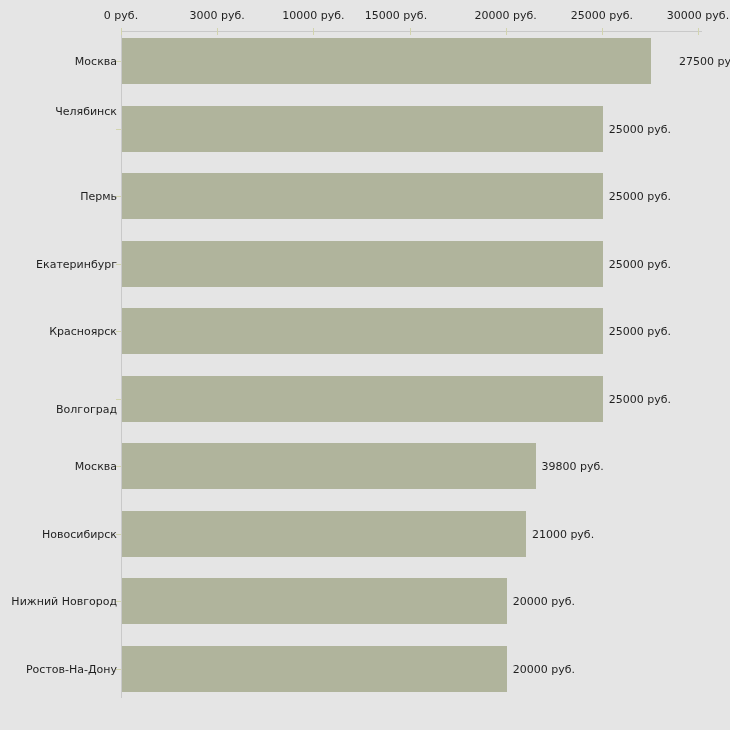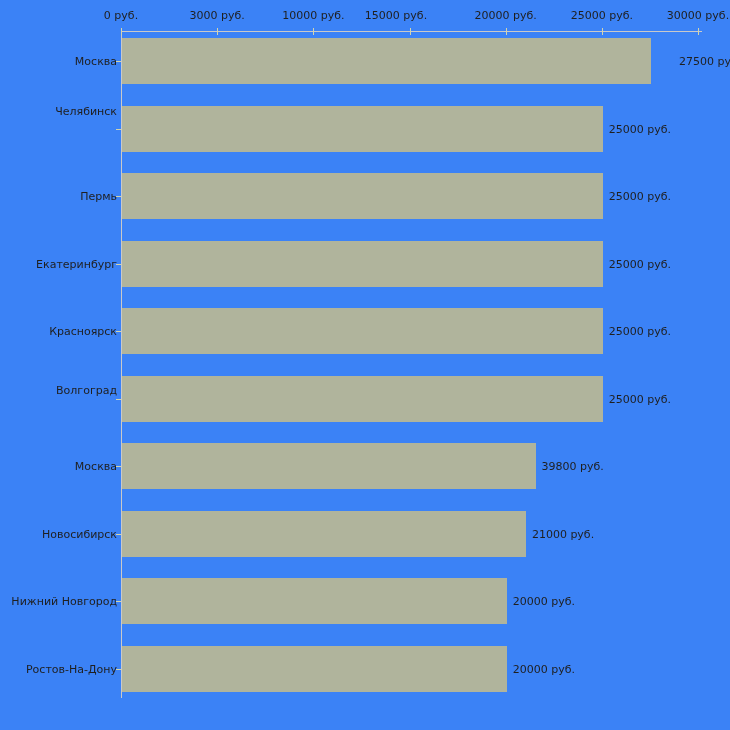--- a/index.html
+++ b/index.html
@@ -1,20 +1,20 @@
 <!DOCTYPE html>
 <html><head>
 <meta charset="utf-8">
 <style>
   * { margin:0; padding:0; box-sizing:border-box; }
   html,body { background:#ffffff; }
   .chart {
     position:relative;
     width:730px; height:730px;
-    background:#3b82f6;
+    background:#e5e5e5;
     font-family:"DejaVu Sans","Liberation Sans",sans-serif;
     overflow:hidden;
   }
   .xaxis-line { position:absolute; height:1px; }
   .yaxis-line { position:absolute; width:1px; }
   .xtick { position:absolute; width:1px; height:7px; }
   .xtick-label {
     position:absolute; transform:translateX(-50%);
     font-size:11px; white-space:nowrap; line-height:1;
   }
@@ -65,21 +65,21 @@
       <div class="bar" style="left: 122px; top: 173px; width: 480.833px; height: 46px; background: rgb(176, 180, 156);"></div>
       <span class="val-label" style="left: 608.833px; top: 196px; color: rgb(31, 31, 31);">25000 руб.</span>
       <span class="cat-label" style="right: 613px; top: 263.5px; color: rgb(31, 31, 31);">Екатеринбург</span>
       <div class="cat-tick" style="left: 116px; top: 263.5px; width: 5px; background: rgb(210, 212, 174);"></div>
       <div class="bar" style="left: 122px; top: 240.5px; width: 480.833px; height: 46px; background: rgb(176, 180, 156);"></div>
       <span class="val-label" style="left: 608.833px; top: 263.5px; color: rgb(31, 31, 31);">25000 руб.</span>
       <span class="cat-label" style="right: 613px; top: 331px; color: rgb(31, 31, 31);">Красноярск</span>
       <div class="cat-tick" style="left: 116px; top: 331px; width: 5px; background: rgb(210, 212, 174);"></div>
       <div class="bar" style="left: 122px; top: 308px; width: 480.833px; height: 46px; background: rgb(176, 180, 156);"></div>
       <span class="val-label" style="left: 608.833px; top: 331px; color: rgb(31, 31, 31);">25000 руб.</span>
-      <span class="cat-label" style="right: 613px; top: 390px; color: rgb(31, 31, 31);">Волгоград</span>
+      <span class="cat-label" style="right: 613px; top: 409px; color: rgb(31, 31, 31);">Волгоград</span>
       <div class="cat-tick" style="left: 116px; top: 398.5px; width: 5px; background: rgb(210, 212, 174);"></div>
       <div class="bar" style="left: 122px; top: 375.5px; width: 480.833px; height: 46px; background: rgb(176, 180, 156);"></div>
       <span class="val-label" style="left: 608.833px; top: 398.5px; color: rgb(31, 31, 31);">25000 руб.</span>
       <span class="cat-label" style="right: 613px; top: 466px; color: rgb(31, 31, 31);">Москва</span>
       <div class="cat-tick" style="left: 116px; top: 466px; width: 5px; background: rgb(210, 212, 174);"></div>
       <div class="bar" style="left: 122px; top: 443px; width: 413.517px; height: 46px; background: rgb(176, 180, 156);"></div>
       <span class="val-label" style="left: 541.517px; top: 466px; color: rgb(31, 31, 31);">39800 руб.</span>
       <span class="cat-label" style="right: 613px; top: 533.5px; color: rgb(31, 31, 31);">Новосибирск</span>
       <div class="cat-tick" style="left: 116px; top: 533.5px; width: 5px; background: rgb(210, 212, 174);"></div>
       <div class="bar" style="left: 122px; top: 510.5px; width: 403.9px; height: 46px; background: rgb(176, 180, 156);"></div>

